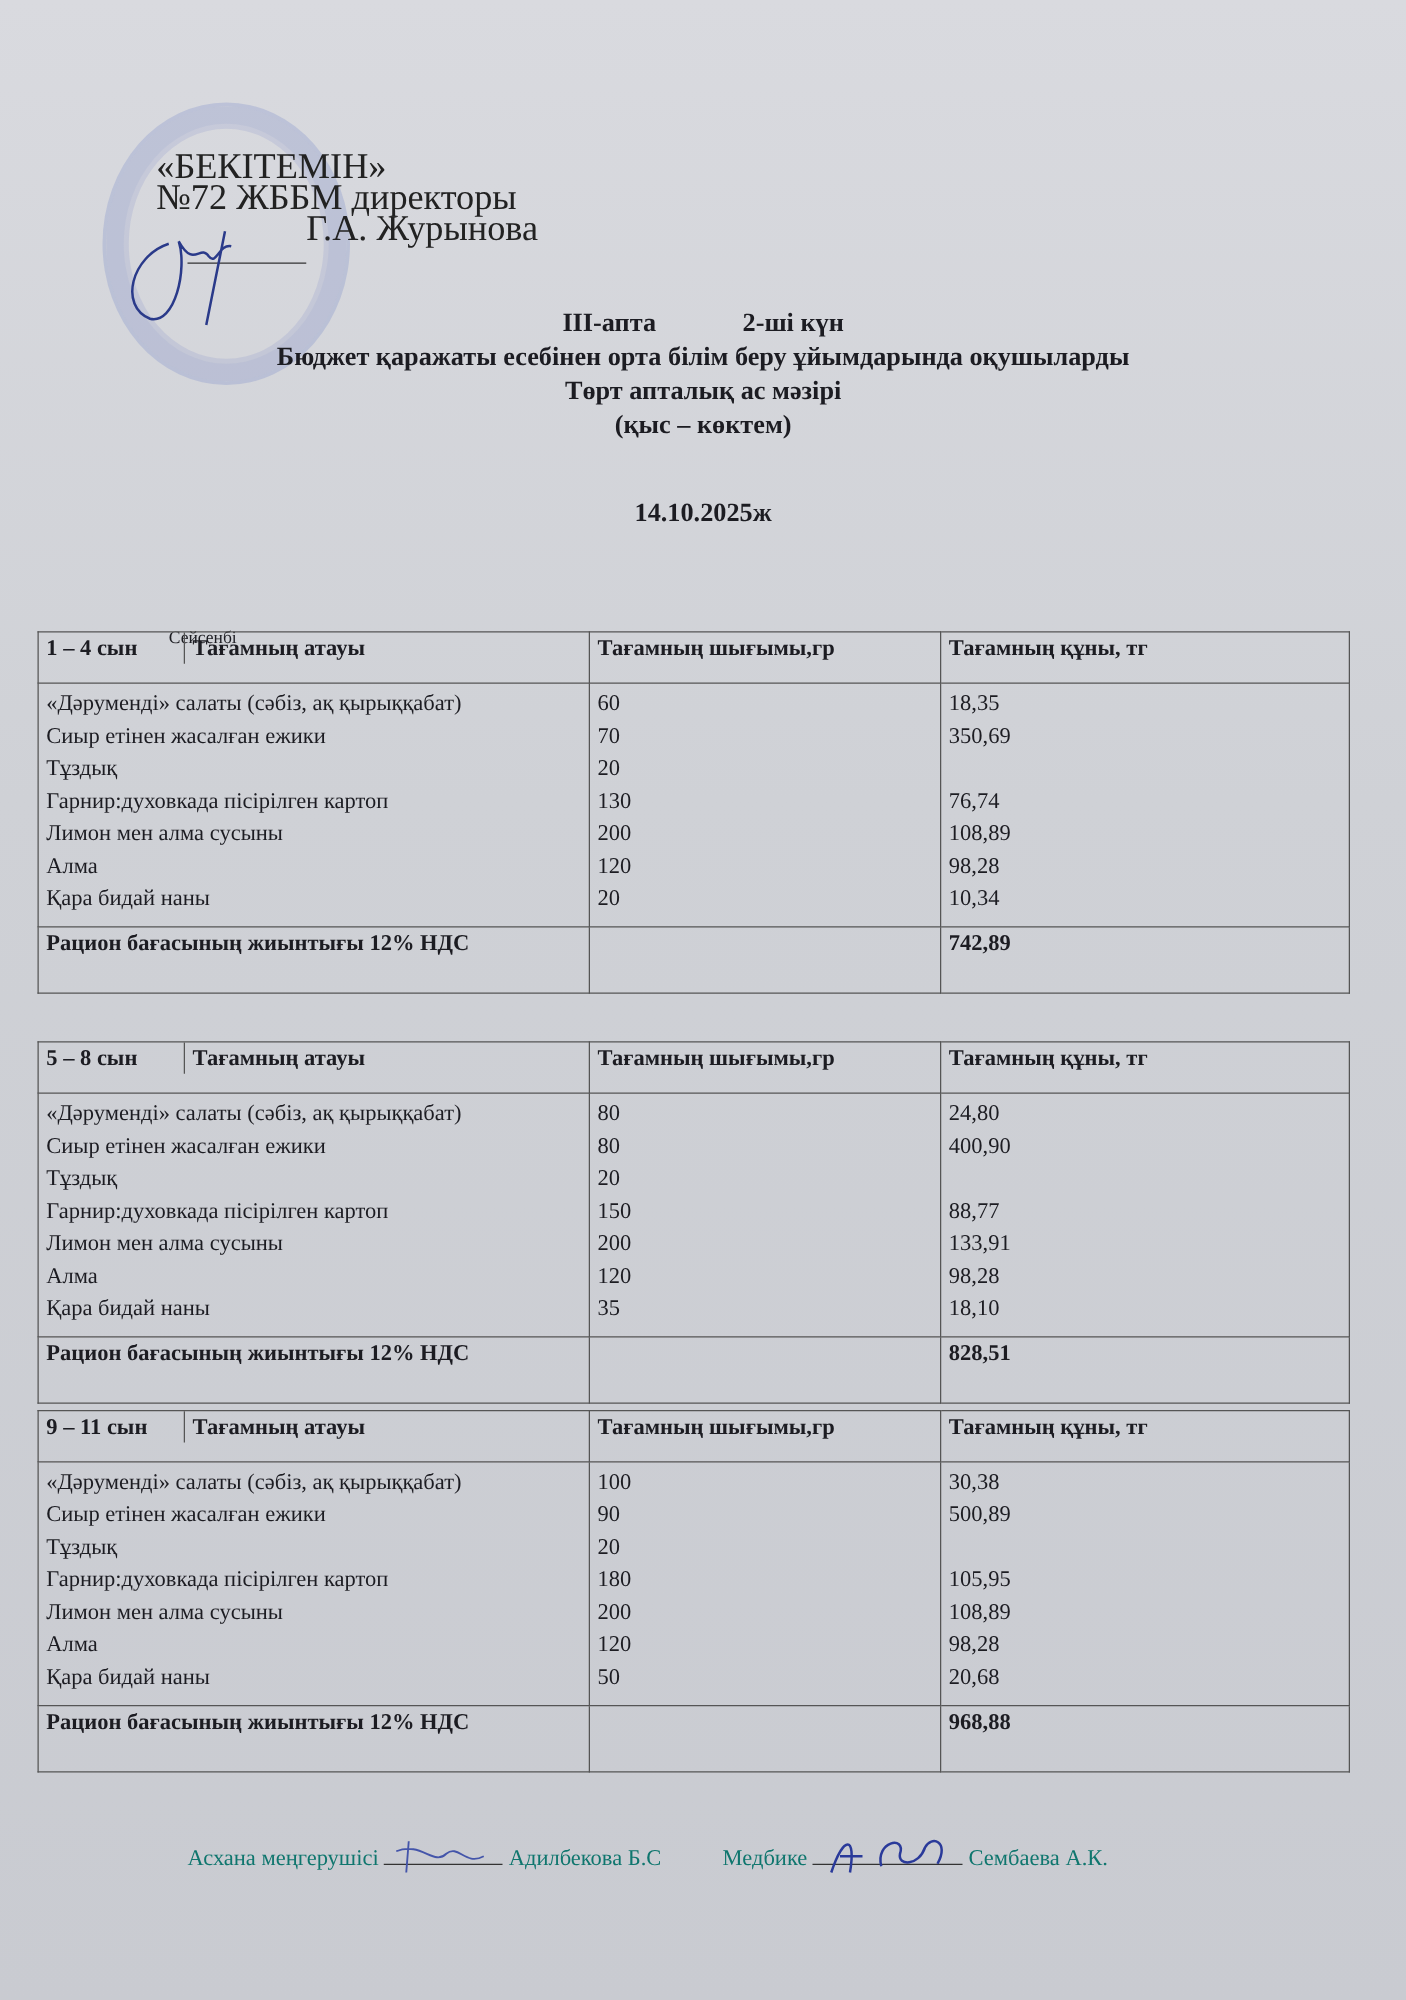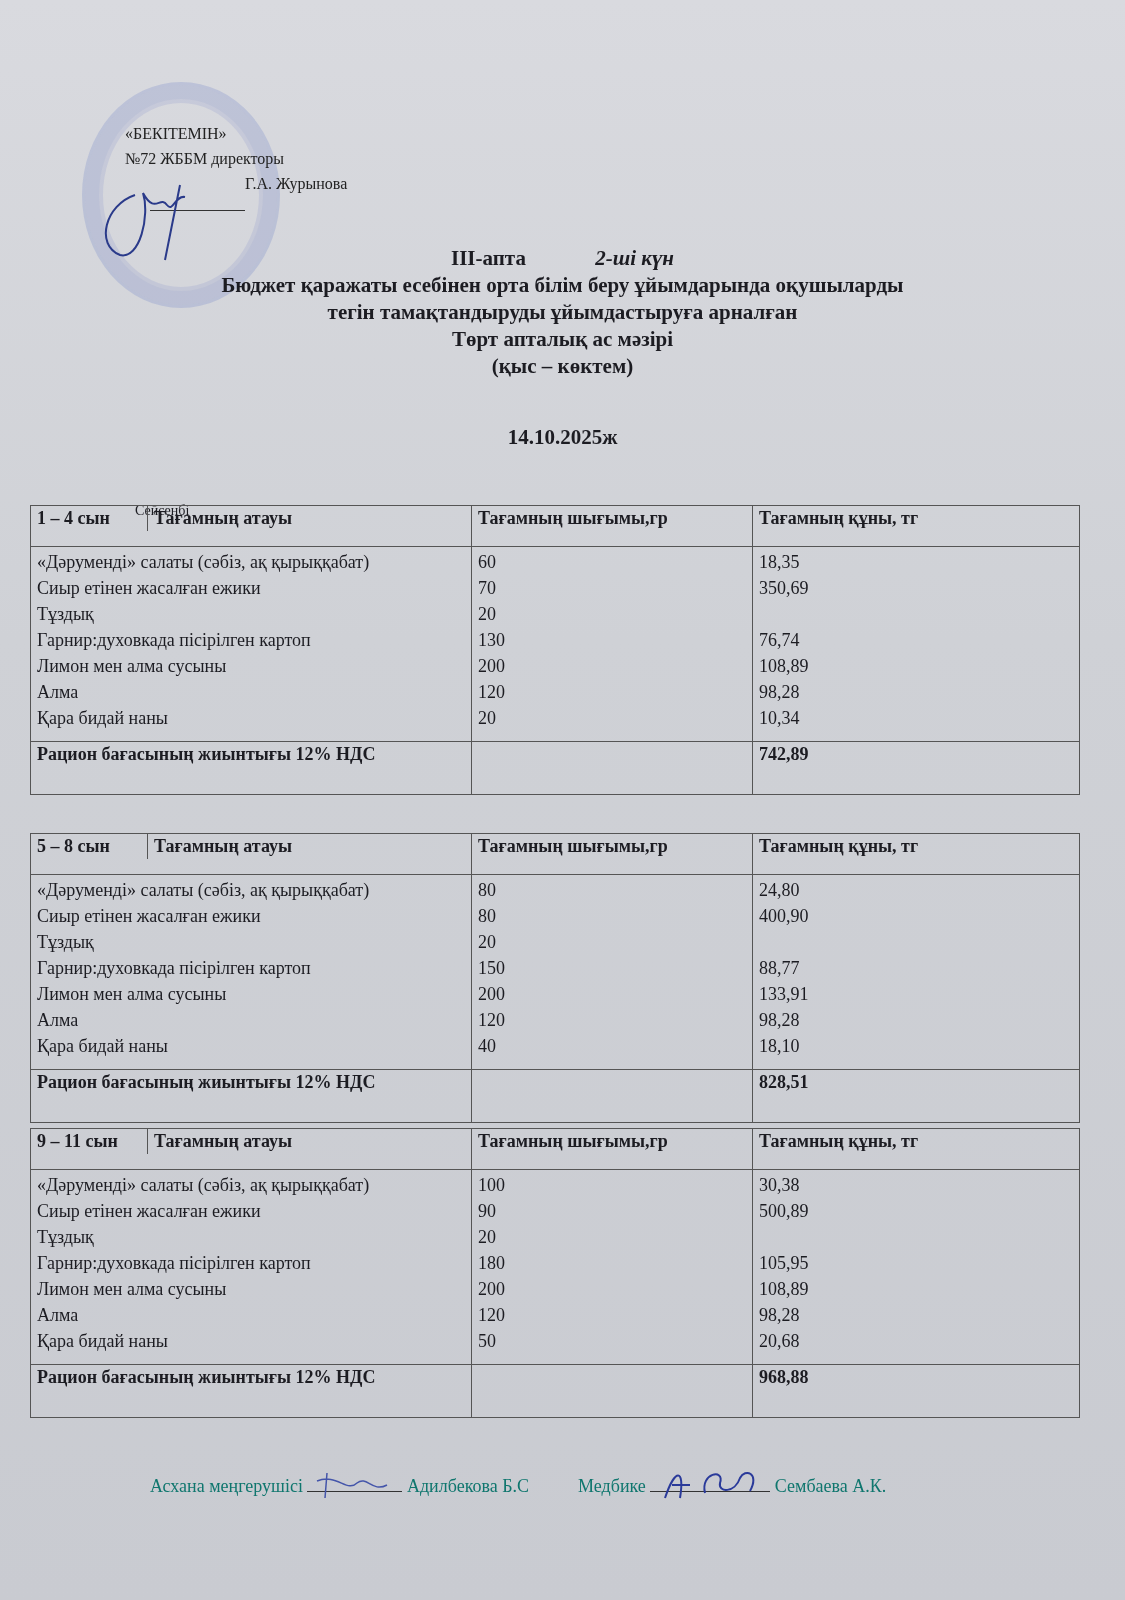--- a/index.html
+++ b/index.html
@@ -7,27 +7,27 @@
     width: 1125px; height: 1600px; position: relative; overflow: hidden;
     background: linear-gradient(180deg, #d9dadf 0%, #cfd1d6 40%, #c9cbd1 100%);
     font-family: "Liberation Serif", "DejaVu Serif", serif;
     color: #1c1c22;
   }
   .stamp {
     position: absolute; left: 82px; top: 82px; width: 192px; height: 220px;
     border-radius: 50%; border: 3px solid rgba(120,135,200,0.28);
     box-shadow: inset 0 0 0 14px rgba(120,135,200,0.10), inset 0 0 0 18px rgba(120,135,200,0.18);
   }
-  .approve { position: absolute; left: 125px; top: 121px; font-size: 16px; line-height: 25px; color: #222; }
+  .approve { position: absolute; left: 125px; top: 121px; font-size: 29px; line-height: 25px; color: #222; }
   .approve .l3 { padding-left: 120px; }
   .sig-line { position: absolute; left: 150px; top: 210px; width: 95px; border-top: 1px solid #333; }
   .signature { position: absolute; left: 95px; top: 175px; }
   .titles { position: absolute; left: 0; top: 245px; width: 1125px; text-align: center; font-weight: bold; }
   .titles div { font-size: 21px; line-height: 27px; }
-  .titles .week { margin-left: 64px; font-style: italic; }
+  .titles .week { margin-left: 64px; }
   .titles .date { margin-top: 44px; }
   .dayname { position: absolute; left: 135px; top: 503px; font-size: 14px; font-weight: normal; }
   .menu { position: absolute; left: 30px; width: 1050px; border: 1px solid #444; border-collapse: collapse; }
   .menu td { border: 1px solid #555; vertical-align: top; padding: 2px 6px; font-size: 18px; }
   .menu .hdr td { font-weight: bold; height: 36px; }
   .menu .items td { line-height: 26px; height: 190px; }
   .menu .total td { font-weight: bold; height: 48px; }
   .menu .grp { display: flex; }
   .menu .grp span { display: inline-block; }
   .menu .grp .g1 { width: 104px; border-right: 1px solid #555; margin: -2px 6px -2px -6px; padding: 2px 6px; }
@@ -50,21 +50,20 @@
 <svg class="signature" width="140" height="90" viewBox="0 0 140 90">
   <path d="M40 20 C10 30, 0 70, 25 80 C45 85, 55 40, 48 18 C60 40, 65 20, 72 30 C78 38, 80 20, 90 22 M85 10 L70 85" stroke="#2a3a8a" stroke-width="2" fill="none"></path>
 </svg>
 
 <div class="titles">
   <div>
     <span>III-апта</span>
     <span class="week">2-ші күн</span>
   </div>
   <div>Бюджет қаражаты есебінен орта білім беру ұйымдарында оқушыларды</div>
-  <div>тегін тамақтандыруды ұйымдастыруға арналған</div>
   <div>Төрт апталық ас мәзірі</div>
   <div>(қыс – көктем)</div>
   <div class="date">14.10.2025ж</div>
 </div>
 
 <div class="dayname">Сейсенбі</div>
 
 <table class="menu" style="top:505px;">
   <tbody>
       <tr class="hdr">
@@ -136,21 +135,21 @@
       <div>Алма</div>
       <div>Қара бидай наны</div>
     </td>
     <td>
       <div>80</div>
       <div>80</div>
       <div>20</div>
       <div>150</div>
       <div>200</div>
       <div>120</div>
-      <div>40</div>
+      <div>35</div>
     </td>
     <td>
       <div>24,80</div>
       <div>400,90</div>
       <div style="height:26px;"></div>
       <div>88,77</div>
       <div>133,91</div>
       <div>98,28</div>
       <div>18,10</div>
     </td>

